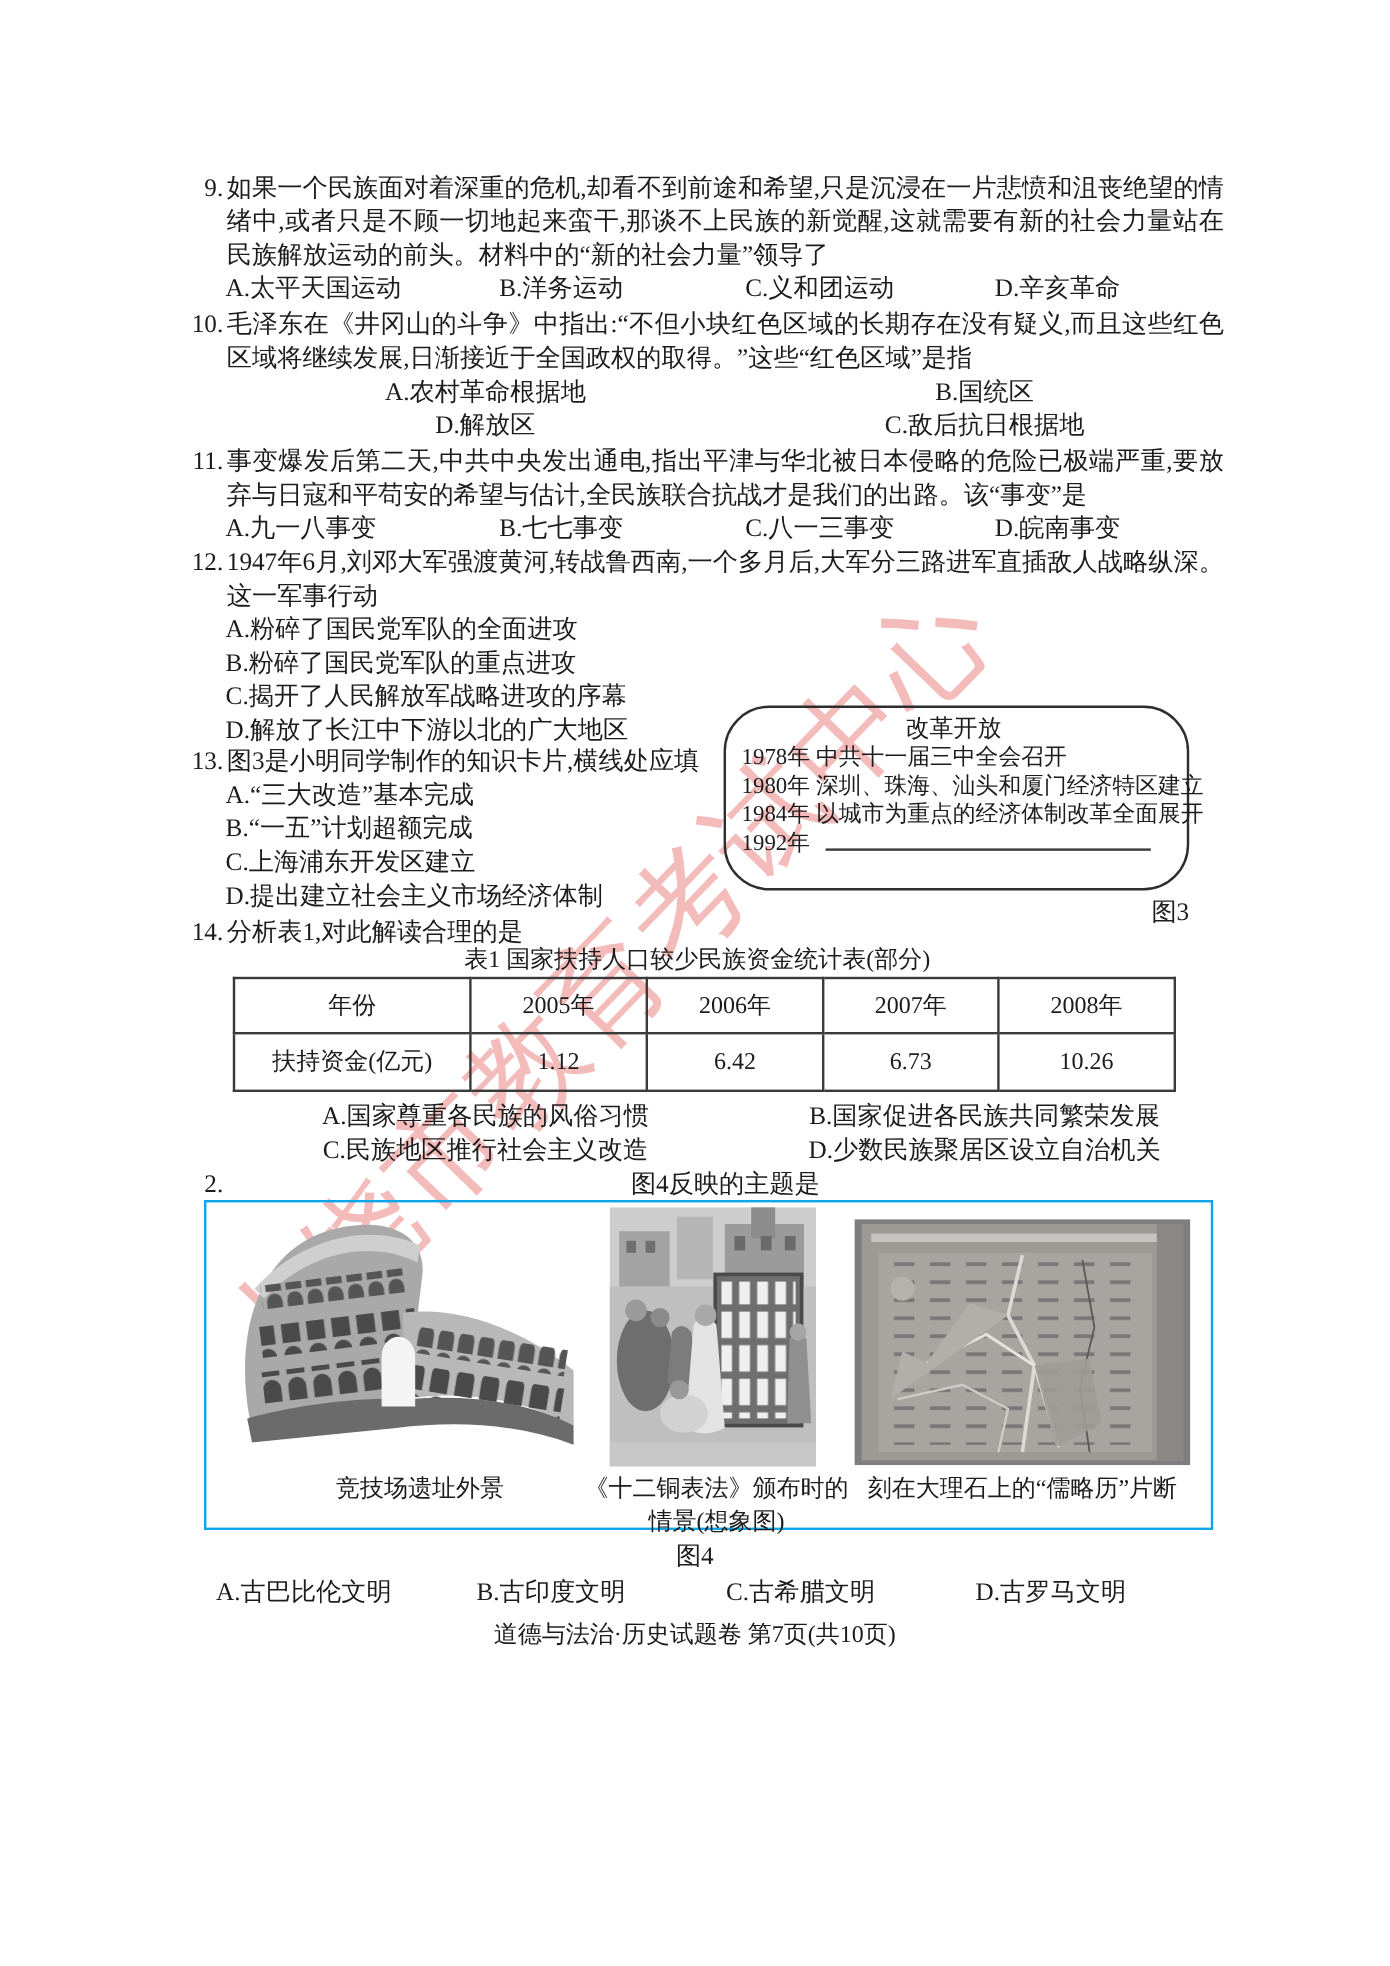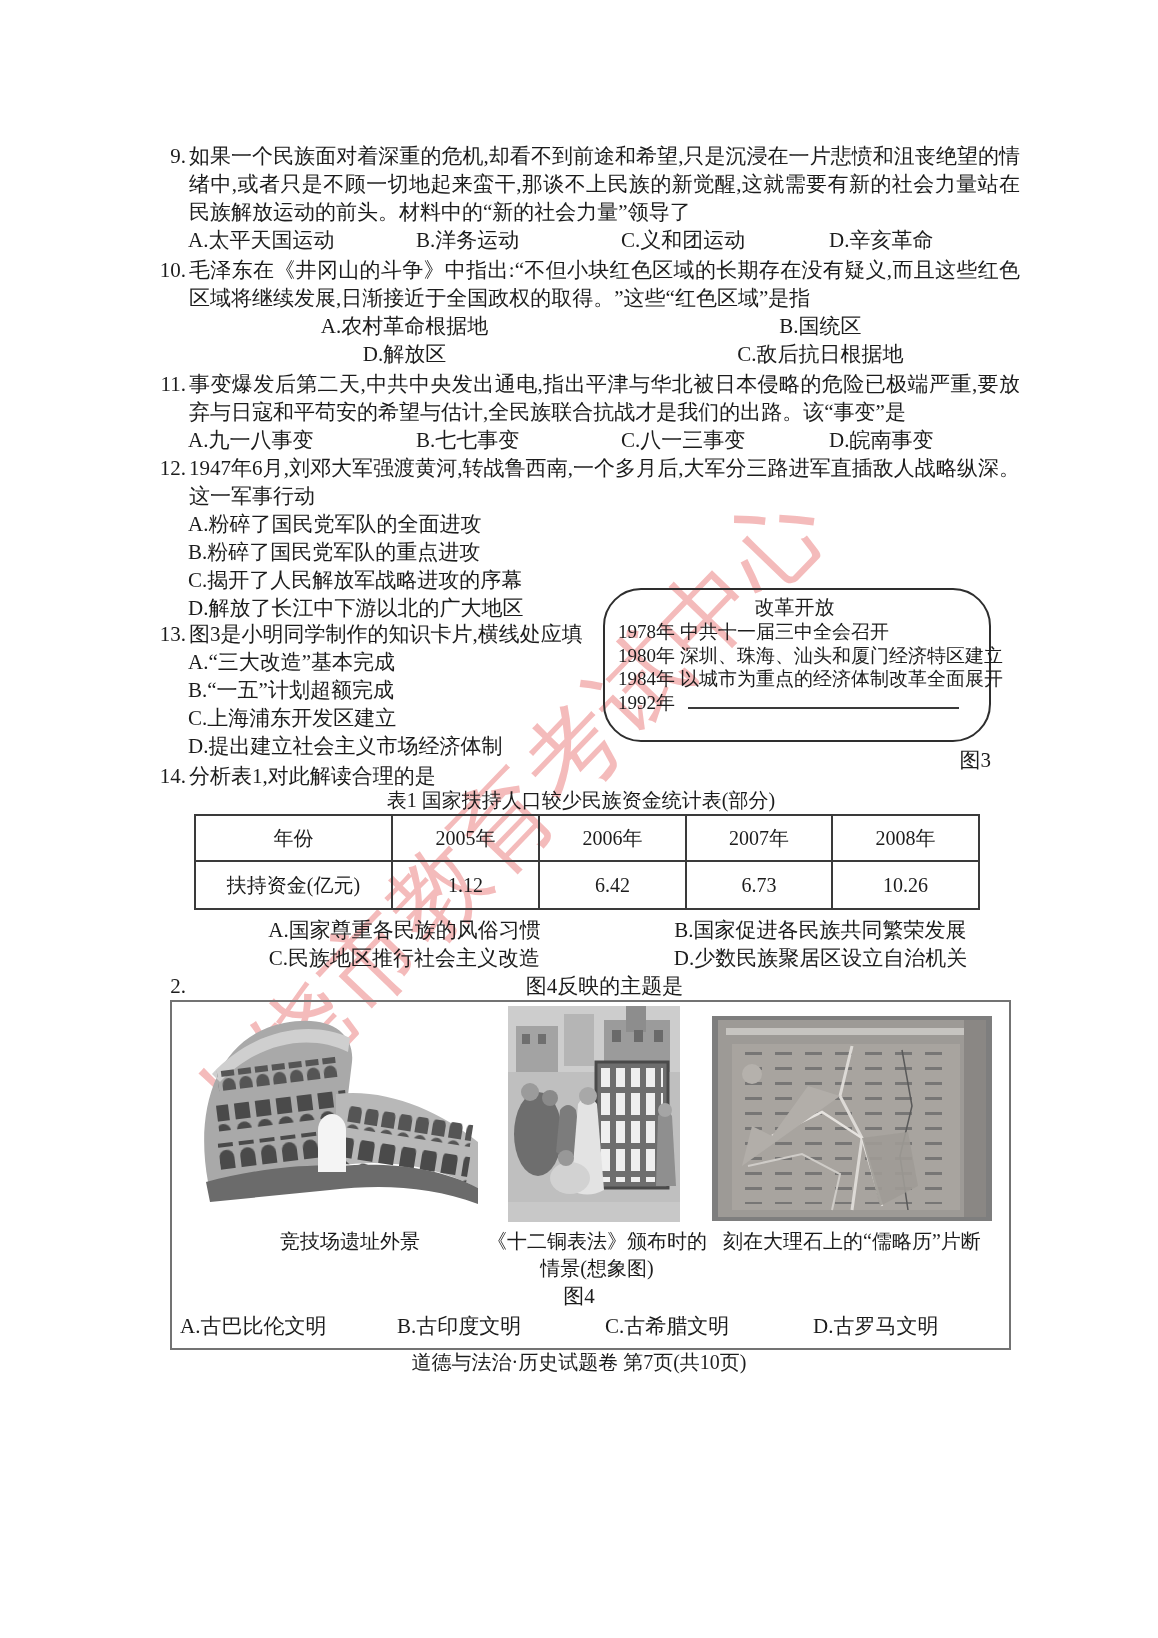--- a/index.html
+++ b/index.html
@@ -41,22 +41,22 @@
     position:absolute; left:194px; top:814px; border-collapse:collapse;
     font-size:20px;
   }
   table.stat td{
     border:2px solid #3a3a3a; text-align:center; padding:0;
     height:46px; font-weight:normal;
   }
   table.stat tr:first-child td{height:44px;}
   .c0{width:195px;margin-top:46px;} .c1{width:145px;} .c2{width:145px;} .c3{width:144px;} .c4{width:145px;}
   .figbox{
-    position:absolute; left:170px; top:1000px; width:841px; height:350px;
-    border:2px solid #737373; box-sizing:border-box;
+    position:absolute; left:170px; top:1000px; width:841px; height:275px;
+    border:2px solid #0ea5e9; box-sizing:border-box;
   }
   .fig-img{position:absolute;}
   .figcap{position:absolute; text-align:center; font-size:20px; line-height:27px;}
   .fig4-label{position:absolute; left:0; top:1282px; width:1158px; text-align:center;}
   .footer{position:absolute; left:0; top:1348px; width:1158px; text-align:center; font-size:20px;}
 </style>
 </head>
 <body>
 
 <div class="page">

